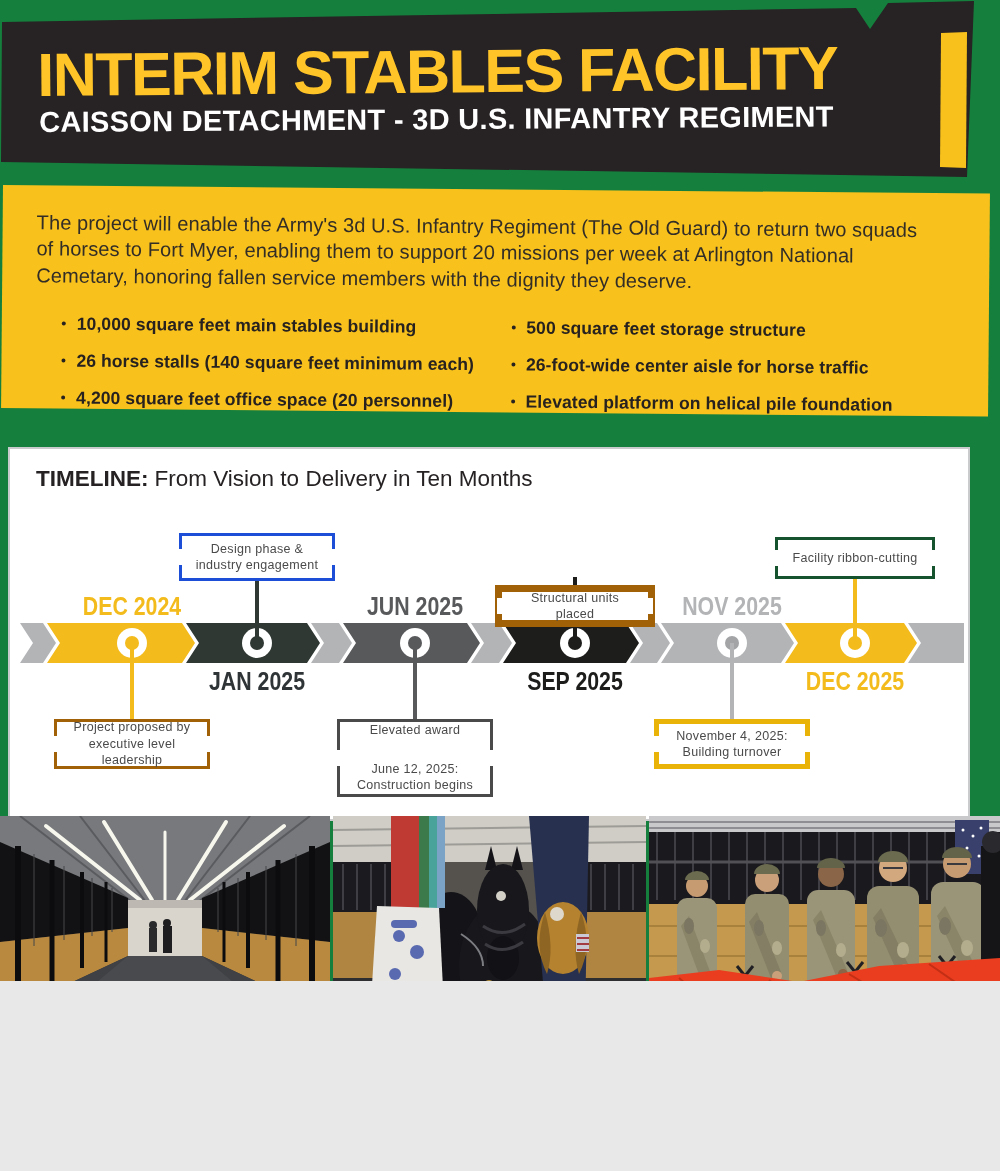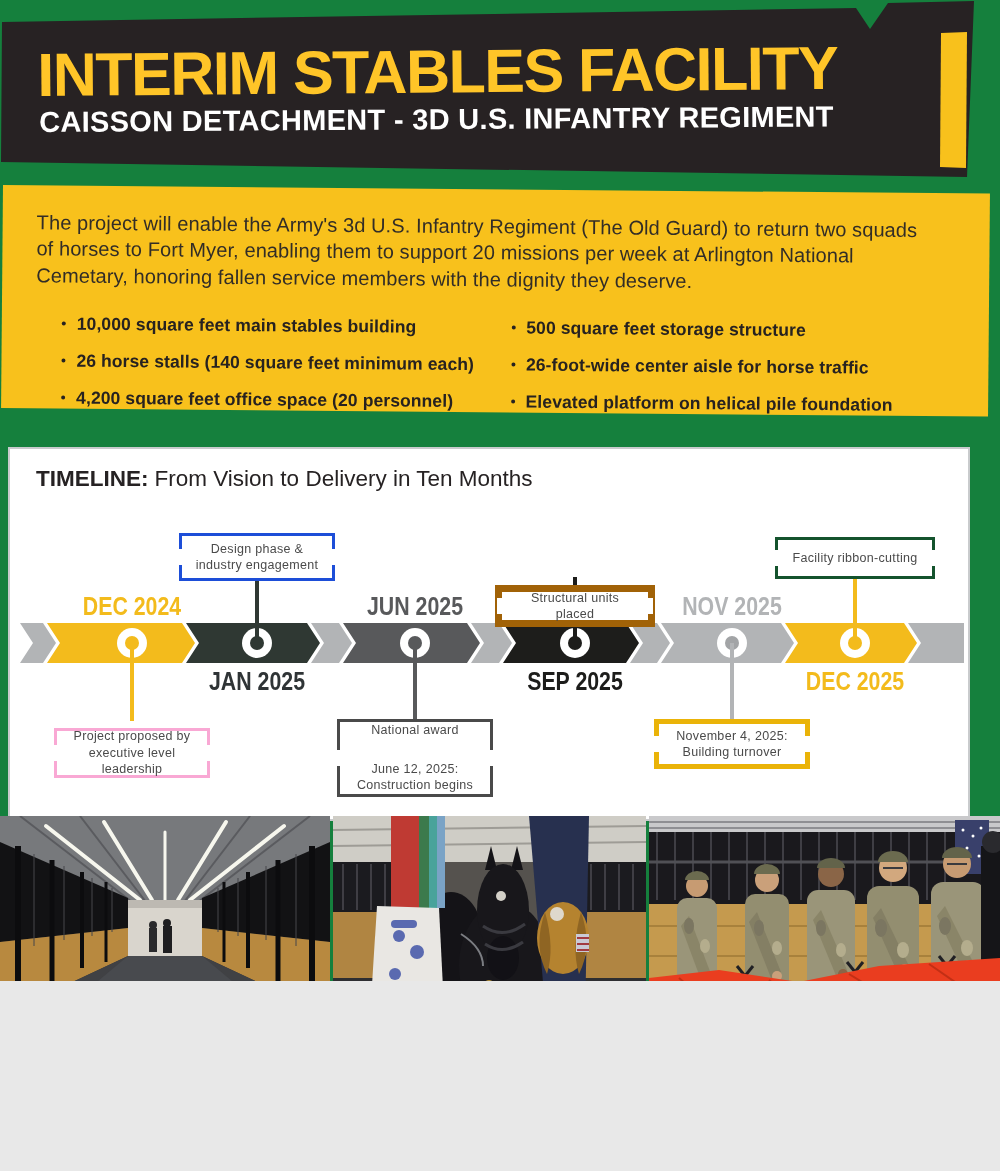--- a/index.html
+++ b/index.html
@@ -78,21 +78,21 @@
   }
   .callout::before, .callout::after {
     content:""; position:absolute; width:8px; height:16px; background:#ffffff;
     top:50%; transform:translateY(-50%);
   }
   .callout::before { left:-5px; }
   .callout::after  { right:-5px; }
   .b-jan   { left:169px; top:84px;  width:156px; height:48px; border:3px solid #1d4ed8; }
   .b-sep   { left:485px; top:88px;  width:160px; height:42px; border:7px solid #a16207;margin-top:48px; }
   .b-dec25 { left:765px; top:88px;  width:160px; height:42px; border:3px solid #14532d; }
-  .b-dec24 { left:44px;  top:270px; width:156px; height:50px; border:3px solid #f9a8d4;margin-top:9px; }
+  .b-dec24 { left:44px;  top:270px; width:156px; height:50px; border:3px solid #a16207; }
   .b-jun   { left:327px; top:270px; width:156px; height:78px; border:3px solid #4A4A4A; }
   .b-nov   { left:644px; top:270px; width:156px; height:50px; border:5px solid #eab308; }
   .b-jun .line2 { margin-top:22px; }
 
   
   .photos { position:absolute; left:0; top:816px; width:1000px; height:222px; }
   .photo { position:absolute; top:0; height:222px; }
   .photo svg { display:block; width:100%; height:100%; }
   .ph1 { left:0;    width:330px; }
   .ph2 { left:333px; width:313px; }
@@ -190,21 +190,21 @@
     <div class="callout b-sep">
       <div>Structural units placed</div>
     </div>
     <div class="callout b-dec25">
       <div>Facility ribbon-cutting</div>
     </div>
     <div class="callout b-dec24">
       <div>Project proposed by executive level leadership</div>
     </div>
     <div class="callout b-jun">
-      <div>National award</div>
+      <div>Elevated award</div>
       <div class="line2">June 12, 2025: Construction begins</div>
     </div>
     <div class="callout b-nov">
       <div>November 4, 2025: Building turnover</div>
     </div>
   </div>
 
   <div class="photos">
 
     <div class="photo ph1">

